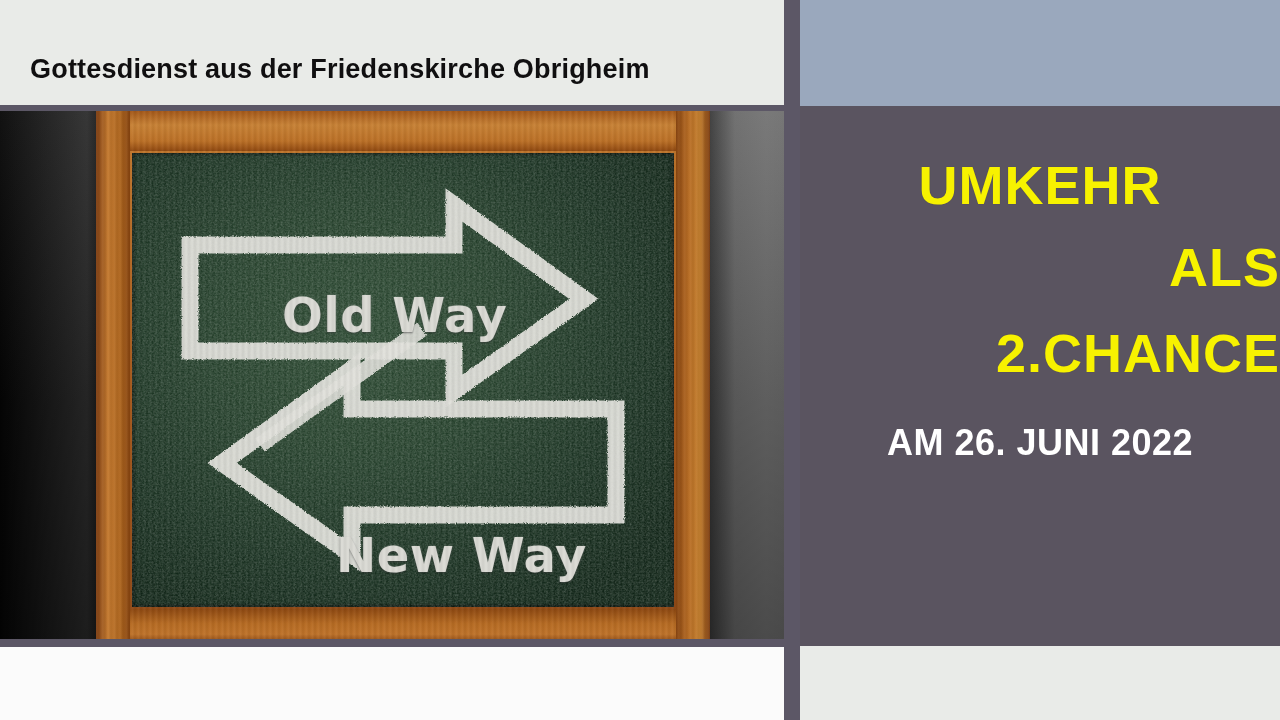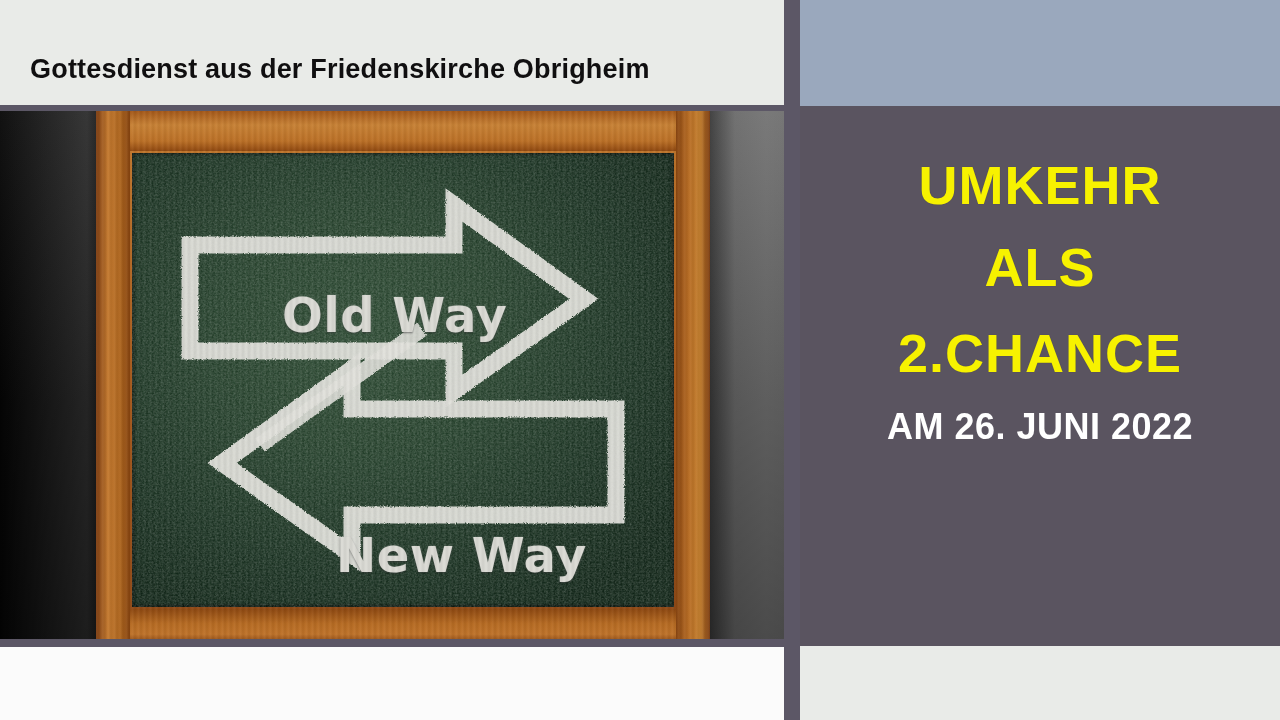--- a/index.html
+++ b/index.html
@@ -218,34 +218,34 @@
     left: 0;
     width: 480px;
     text-align: center;
     color: #f7f200;
     font-weight: bold;
     font-family: "Liberation Sans", sans-serif;
     letter-spacing: 1px;
     text-shadow: 0 0 1px rgba(0,0,0,0.25);
   }
   .headline.l1 { top: 48px;  font-size: 54px; }
-  .headline.l2 { top: 130px; font-size: 54px; }
-  .headline.l3 { top: 216px; font-size: 54px; }
+  .headline.l2 { top: 130px; font-size: 54px; text-align: right; }
+  .headline.l3 { top: 216px; font-size: 54px; text-align: right; }
 
   .subline {
     position: absolute;
     left: 0;
     width: 480px;
     text-align: center;
     color: #ffffff;
     font-weight: bold;
     font-family: "Liberation Sans", sans-serif;
     letter-spacing: 0.5px;
   }
-  .subline.date    { top: 300px; font-size: 36px; }
+  .subline.date    { top: 316px; font-size: 36px; }
   .subline.speaker { top: 408px; font-size: 26px; }
 
   
   .bottom-rule-left {
     position: absolute;
     left: 0;
     top: 639px;
     width: 784px;
     height: 8px;
     background: #5c5766;

